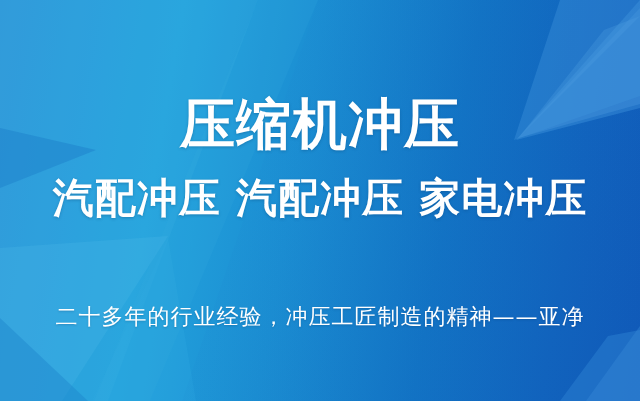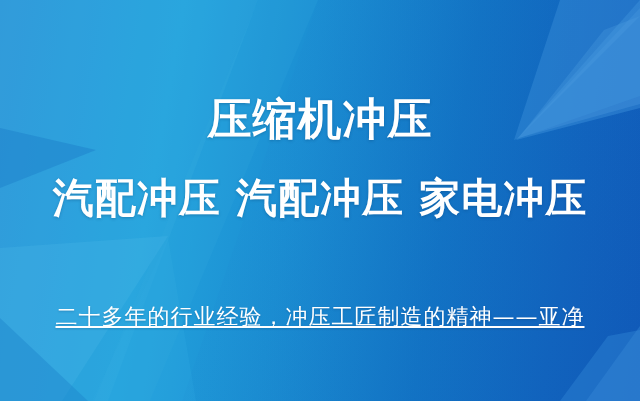--- a/index.html
+++ b/index.html
@@ -39,39 +39,38 @@
   .line {
     position: absolute;
     width: 100%;
     text-align: center;
     color: #ffffff;
     white-space: nowrap;
     line-height: 1;
   }
   #title-line {
     top: 97px;
-    font-size: 44px;
+    font-size: 55px;
     font-weight: bold;
     letter-spacing: 1px;
     text-shadow: 0 1px 3px rgba(8,52,98,0.30);
   }
   #subtitle-line {
     top: 178px;
     font-size: 41px;
     font-weight: bold;
     letter-spacing: 1px;
     text-shadow: 0 1px 3px rgba(8,52,98,0.30);
   }
   #tagline {
     top: 306px;
     font-size: 22px;
     font-weight: normal;
     letter-spacing: 1px;
     text-shadow: 0 1px 2px rgba(8,52,98,0.25);
-    text-decoration: underline;
   }
 </style>
 </head>
 <body>
 
 <div id="banner">
 
   <svg id="shapes" viewBox="0 0 640 401" preserveAspectRatio="none">
     <defs>
       <linearGradient id="gLight" x1="0" y1="0" x2="1" y2="0.4">

